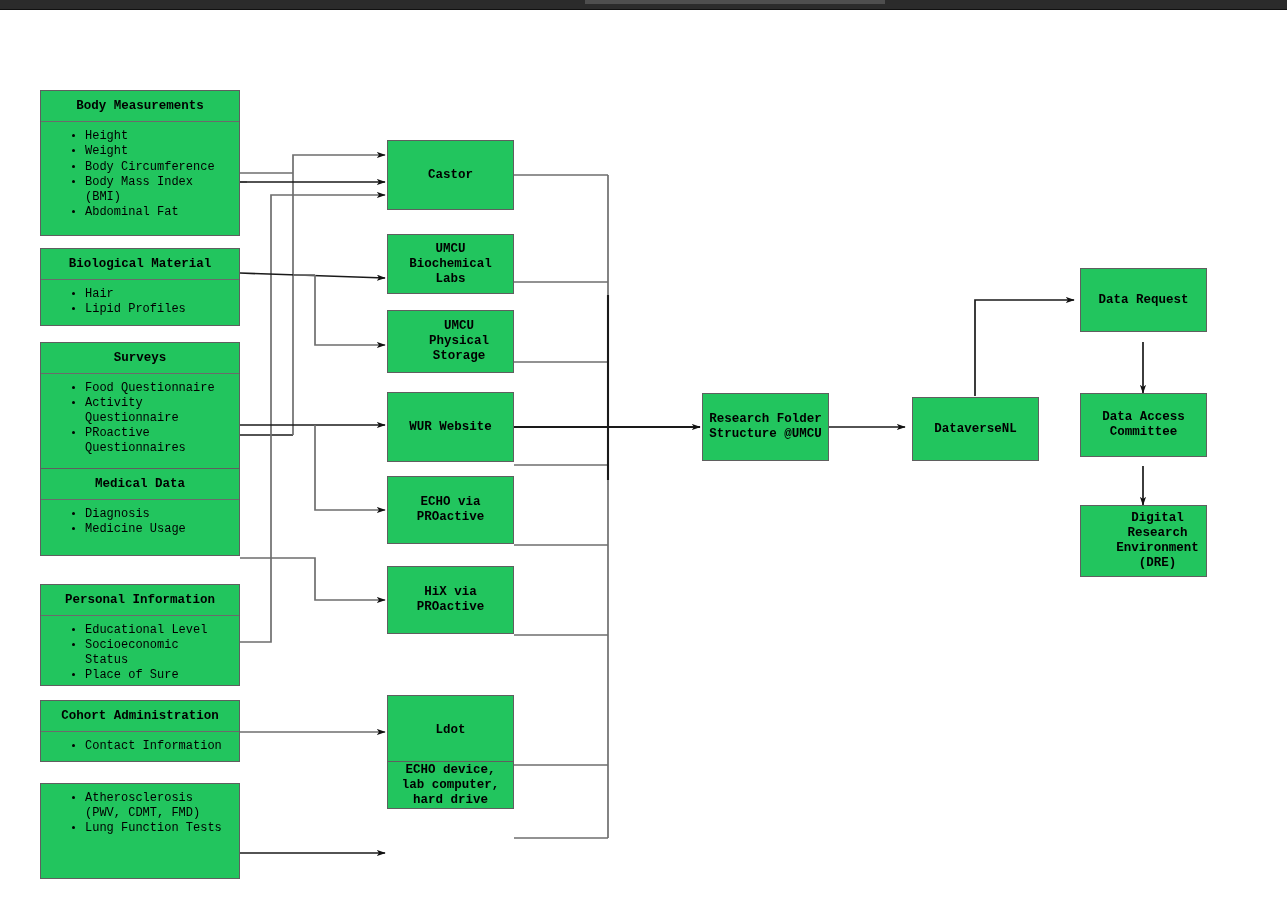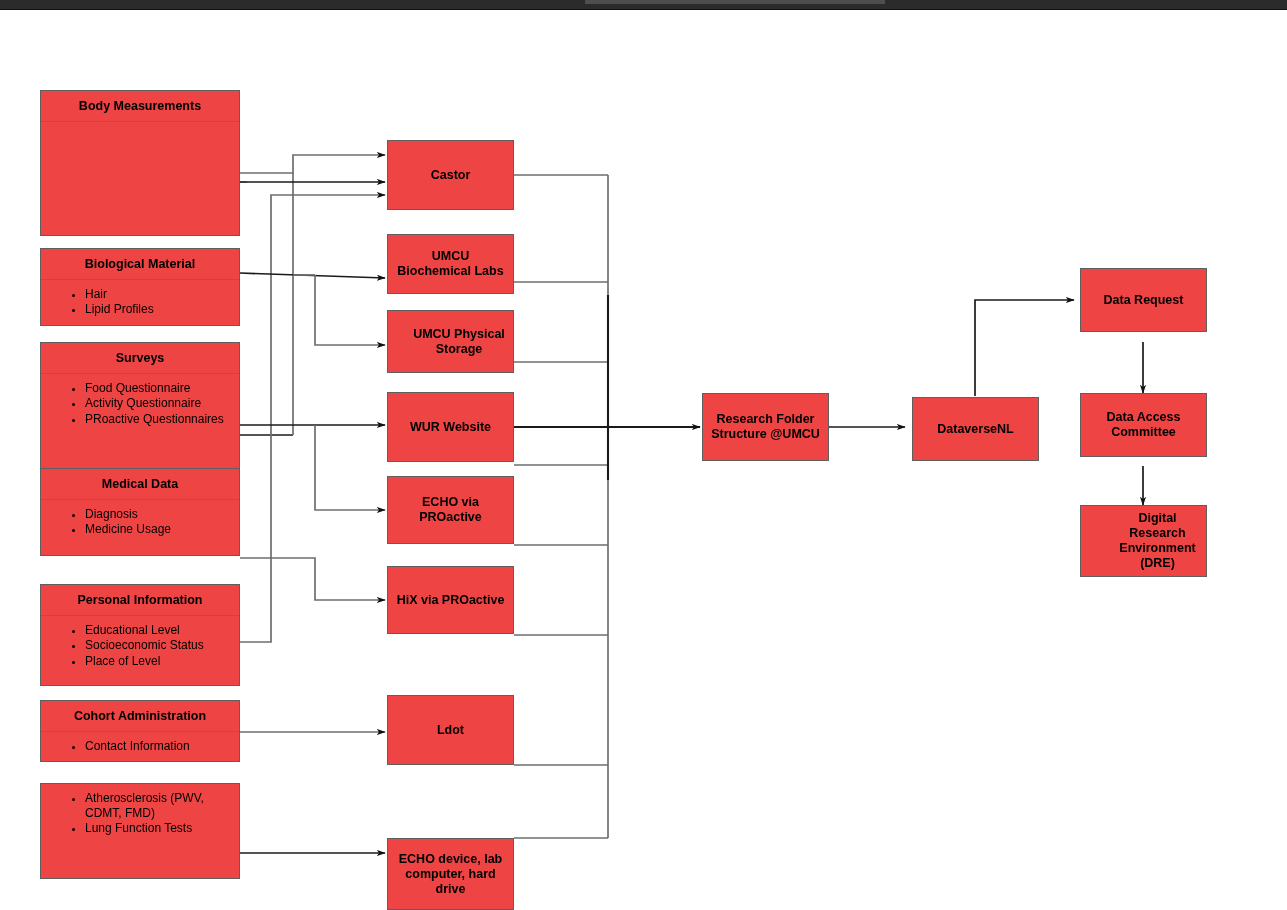--- a/index.html
+++ b/index.html
@@ -10,22 +10,22 @@
 
   
   .topbar{position:absolute;left:0;top:0;width:1287px;height:9px;background:#2b2b2b;}
   .topbar-seg{position:absolute;left:585px;top:0px;width:300px;height:4px;background:#4e4e4e;}
   .topbar-line{position:absolute;left:0;top:9px;width:1287px;height:1px;background:#111111;}
 
   .canvas{position:absolute;left:0;top:10px;width:1287px;height:900px;}
   svg.wires{position:absolute;left:0;top:0;width:1287px;height:900px;overflow:visible;}
 
   
-  .node{position:absolute;box-sizing:border-box;background:#ef4444;
-        border:1.6px solid #5f5f5f;}
+  .node{position:absolute;box-sizing:border-box;background:#22c55e;
+        border:1.6px solid #5f5f5f;font-family:Liberation Mono, monospace;}
 
   
   .ent-head{box-sizing:border-box;height:31px;display:flex;align-items:center;
             justify-content:center;border-bottom:1.6px solid #6b6b6b;
             font-size:12.5px;font-weight:bold;color:#000;text-align:center;}
   .ent-body{box-sizing:border-box;padding:7px 4px 7px 0;}
   .ent-body ul{margin:0;padding:0 6px 0 44px;list-style:disc;}
   .ent-body li{font-size:12px;line-height:14.8px;color:#000;margin:0 0 0.5px 0;}
   .ent-body li::marker{font-size:11px;}
 
@@ -99,20 +99,29 @@
         <path d="M975,386 L975,290 L1074,290" stroke="#1a1a1a" marker-end="url(#ah)"></path>
 
         <path d="M1143,332 L1143,383" stroke="#1a1a1a" marker-end="url(#ah)"></path>
 
         <path d="M1143,456 L1143,495" stroke="#1a1a1a" marker-end="url(#ah)"></path>
       </g>
     </svg>
 
     <div class="node" style="left:40px;top:80px;width:200px;height:146px;">
       <div class="ent-head">Body Measurements</div>
+      <div class="ent-body">
+        <ul>
+          <li>Height</li>
+          <li>Weight</li>
+          <li>Body Circumference</li>
+          <li>Body Mass Index (BMI)</li>
+          <li>Abdominal Fat</li>
+        </ul>
+      </div>
     </div>
 
     <div class="node" style="left:40px;top:238px;width:200px;height:78px;">
       <div class="ent-head">Biological Material</div>
       <div class="ent-body">
         <ul>
           <li>Hair</li>
           <li>Lipid Profiles</li>
         </ul>
       </div>
@@ -138,21 +147,21 @@
         </ul>
       </div>
     </div>
 
     <div class="node" style="left:40px;top:574px;width:200px;height:102px;">
       <div class="ent-head">Personal Information</div>
       <div class="ent-body">
         <ul>
           <li>Educational Level</li>
           <li>Socioeconomic Status</li>
-          <li>Place of Level</li>
+          <li>Place of Sure</li>
         </ul>
       </div>
     </div>
 
     <div class="node" style="left:40px;top:690px;width:200px;height:62px;">
       <div class="ent-head">Cohort Administration</div>
       <div class="ent-body">
         <ul>
           <li>Contact Information</li>
         </ul>
@@ -189,21 +198,21 @@
     </div>
 
     <div class="node proc" style="left:387px;top:556px;width:127px;height:68px;">
       <span>HiX via PROactive</span>
     </div>
 
     <div class="node proc" style="left:387px;top:685px;width:127px;height:70px;align-items:center;">
       <span>Ldot</span>
     </div>
 
-    <div class="node proc" style="left:387px;top:828px;width:127px;height:72px;">
+    <div class="node proc" style="left:387px;top:751px;width:127px;height:48px;">
       <span>ECHO device, lab computer, hard drive</span>
     </div>
 
     <div class="node proc" style="left:702px;top:383px;width:127px;height:68px;">
       <span>Research Folder Structure @UMCU</span>
     </div>
 
     <div class="node proc" style="left:912px;top:387px;width:127px;height:64px;">
       <span>DataverseNL</span>
     </div>

